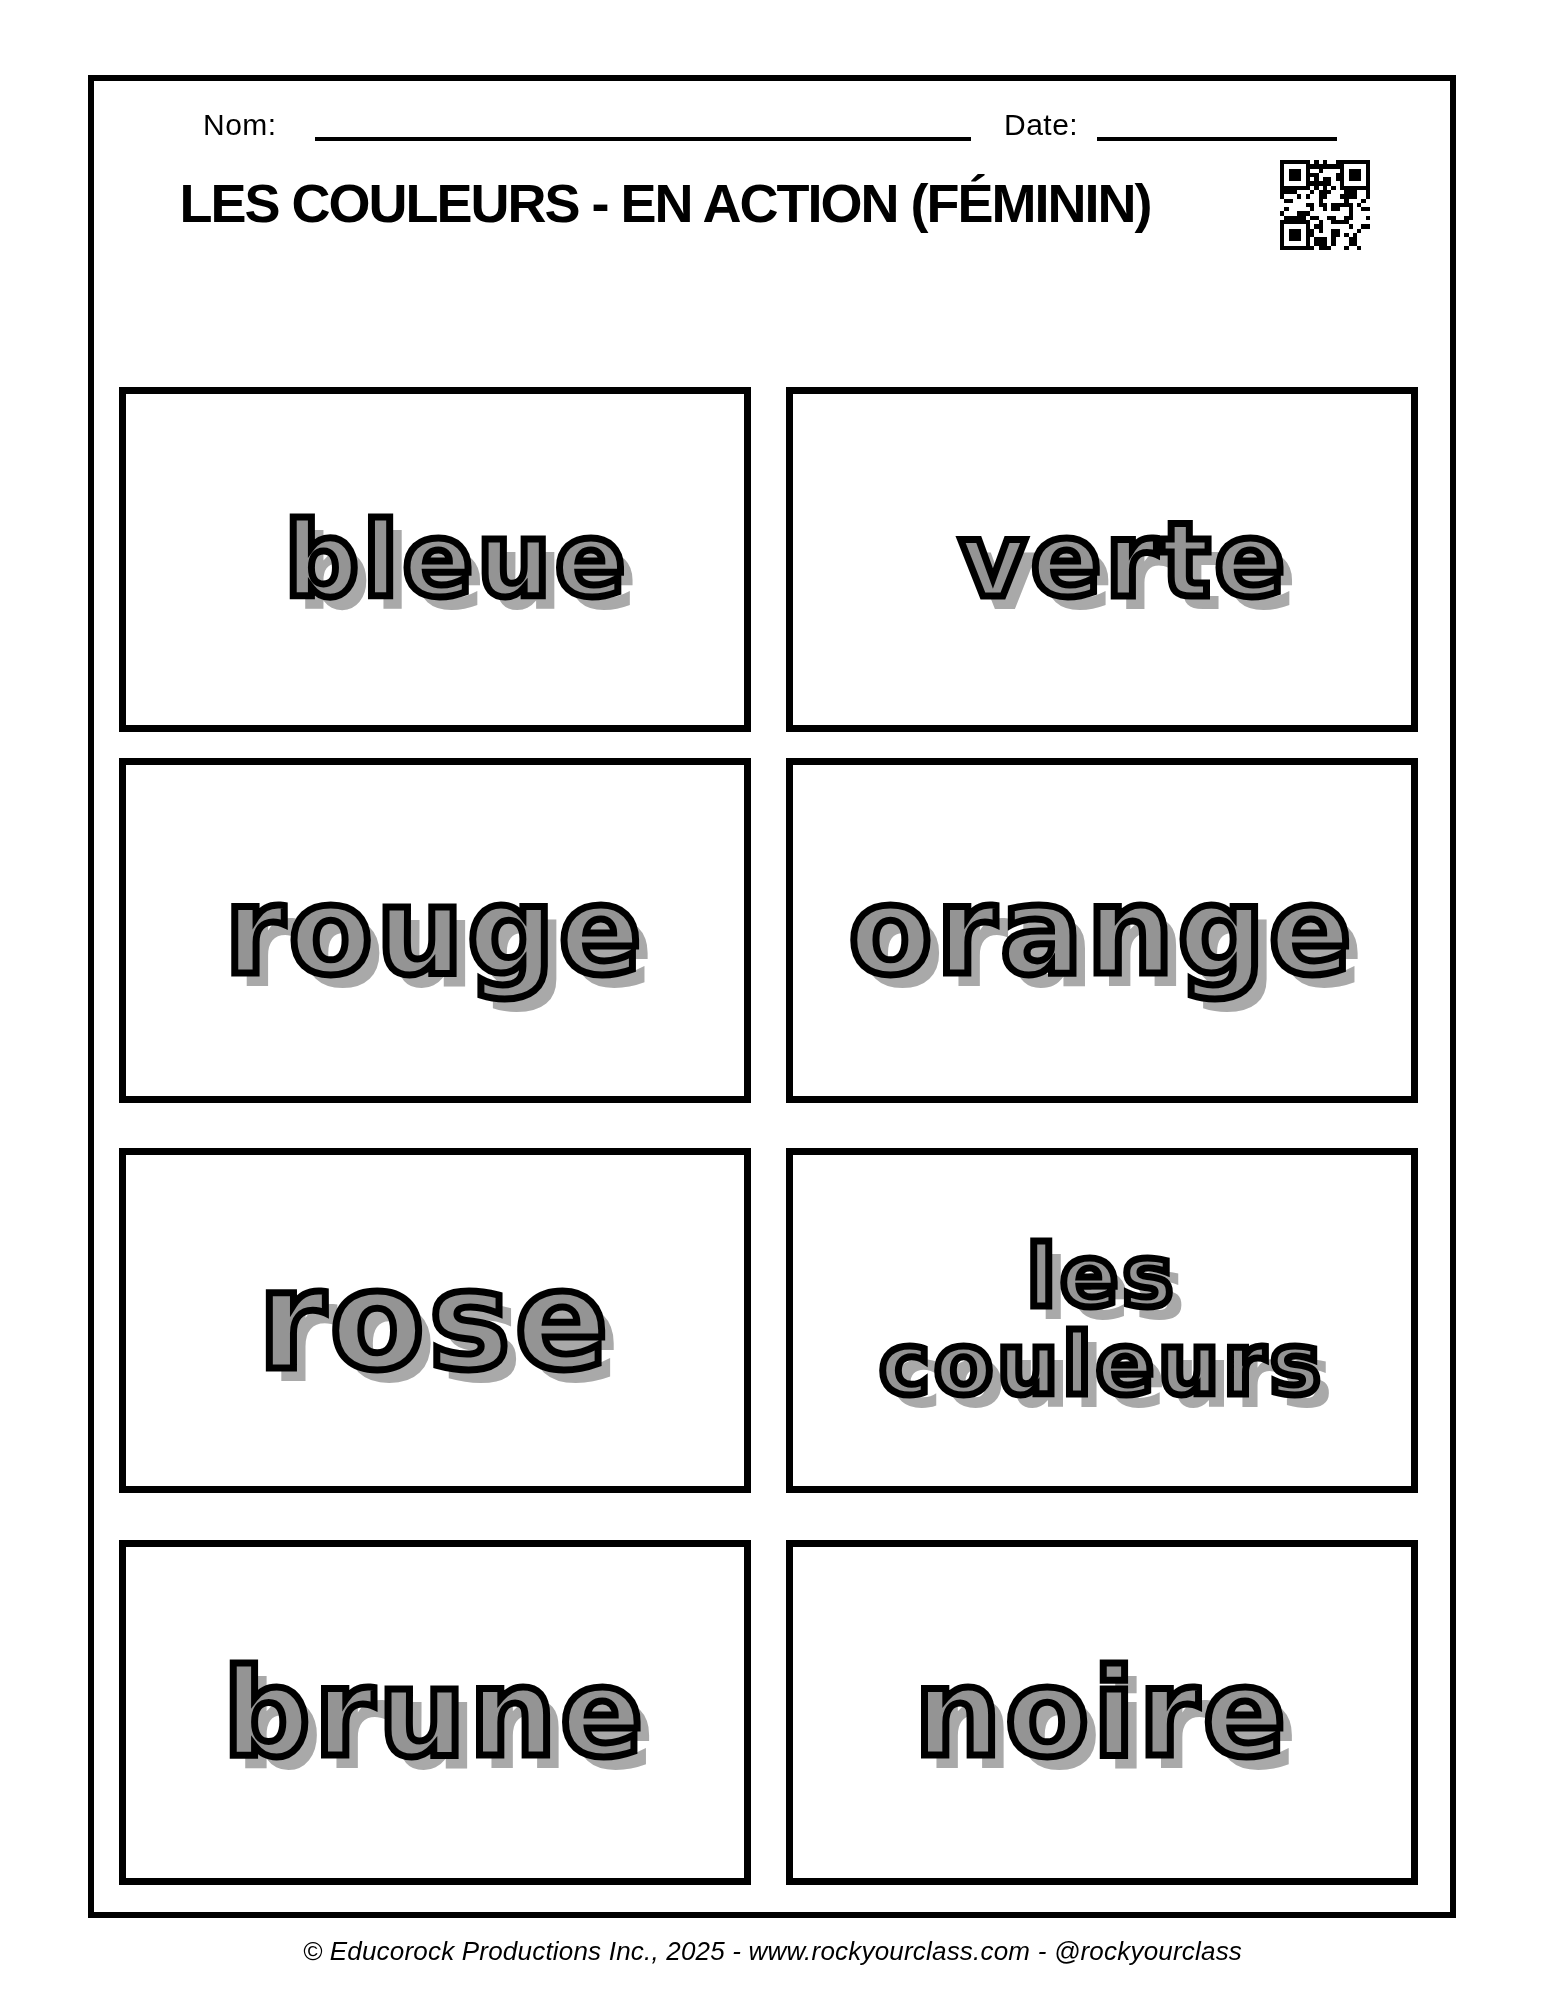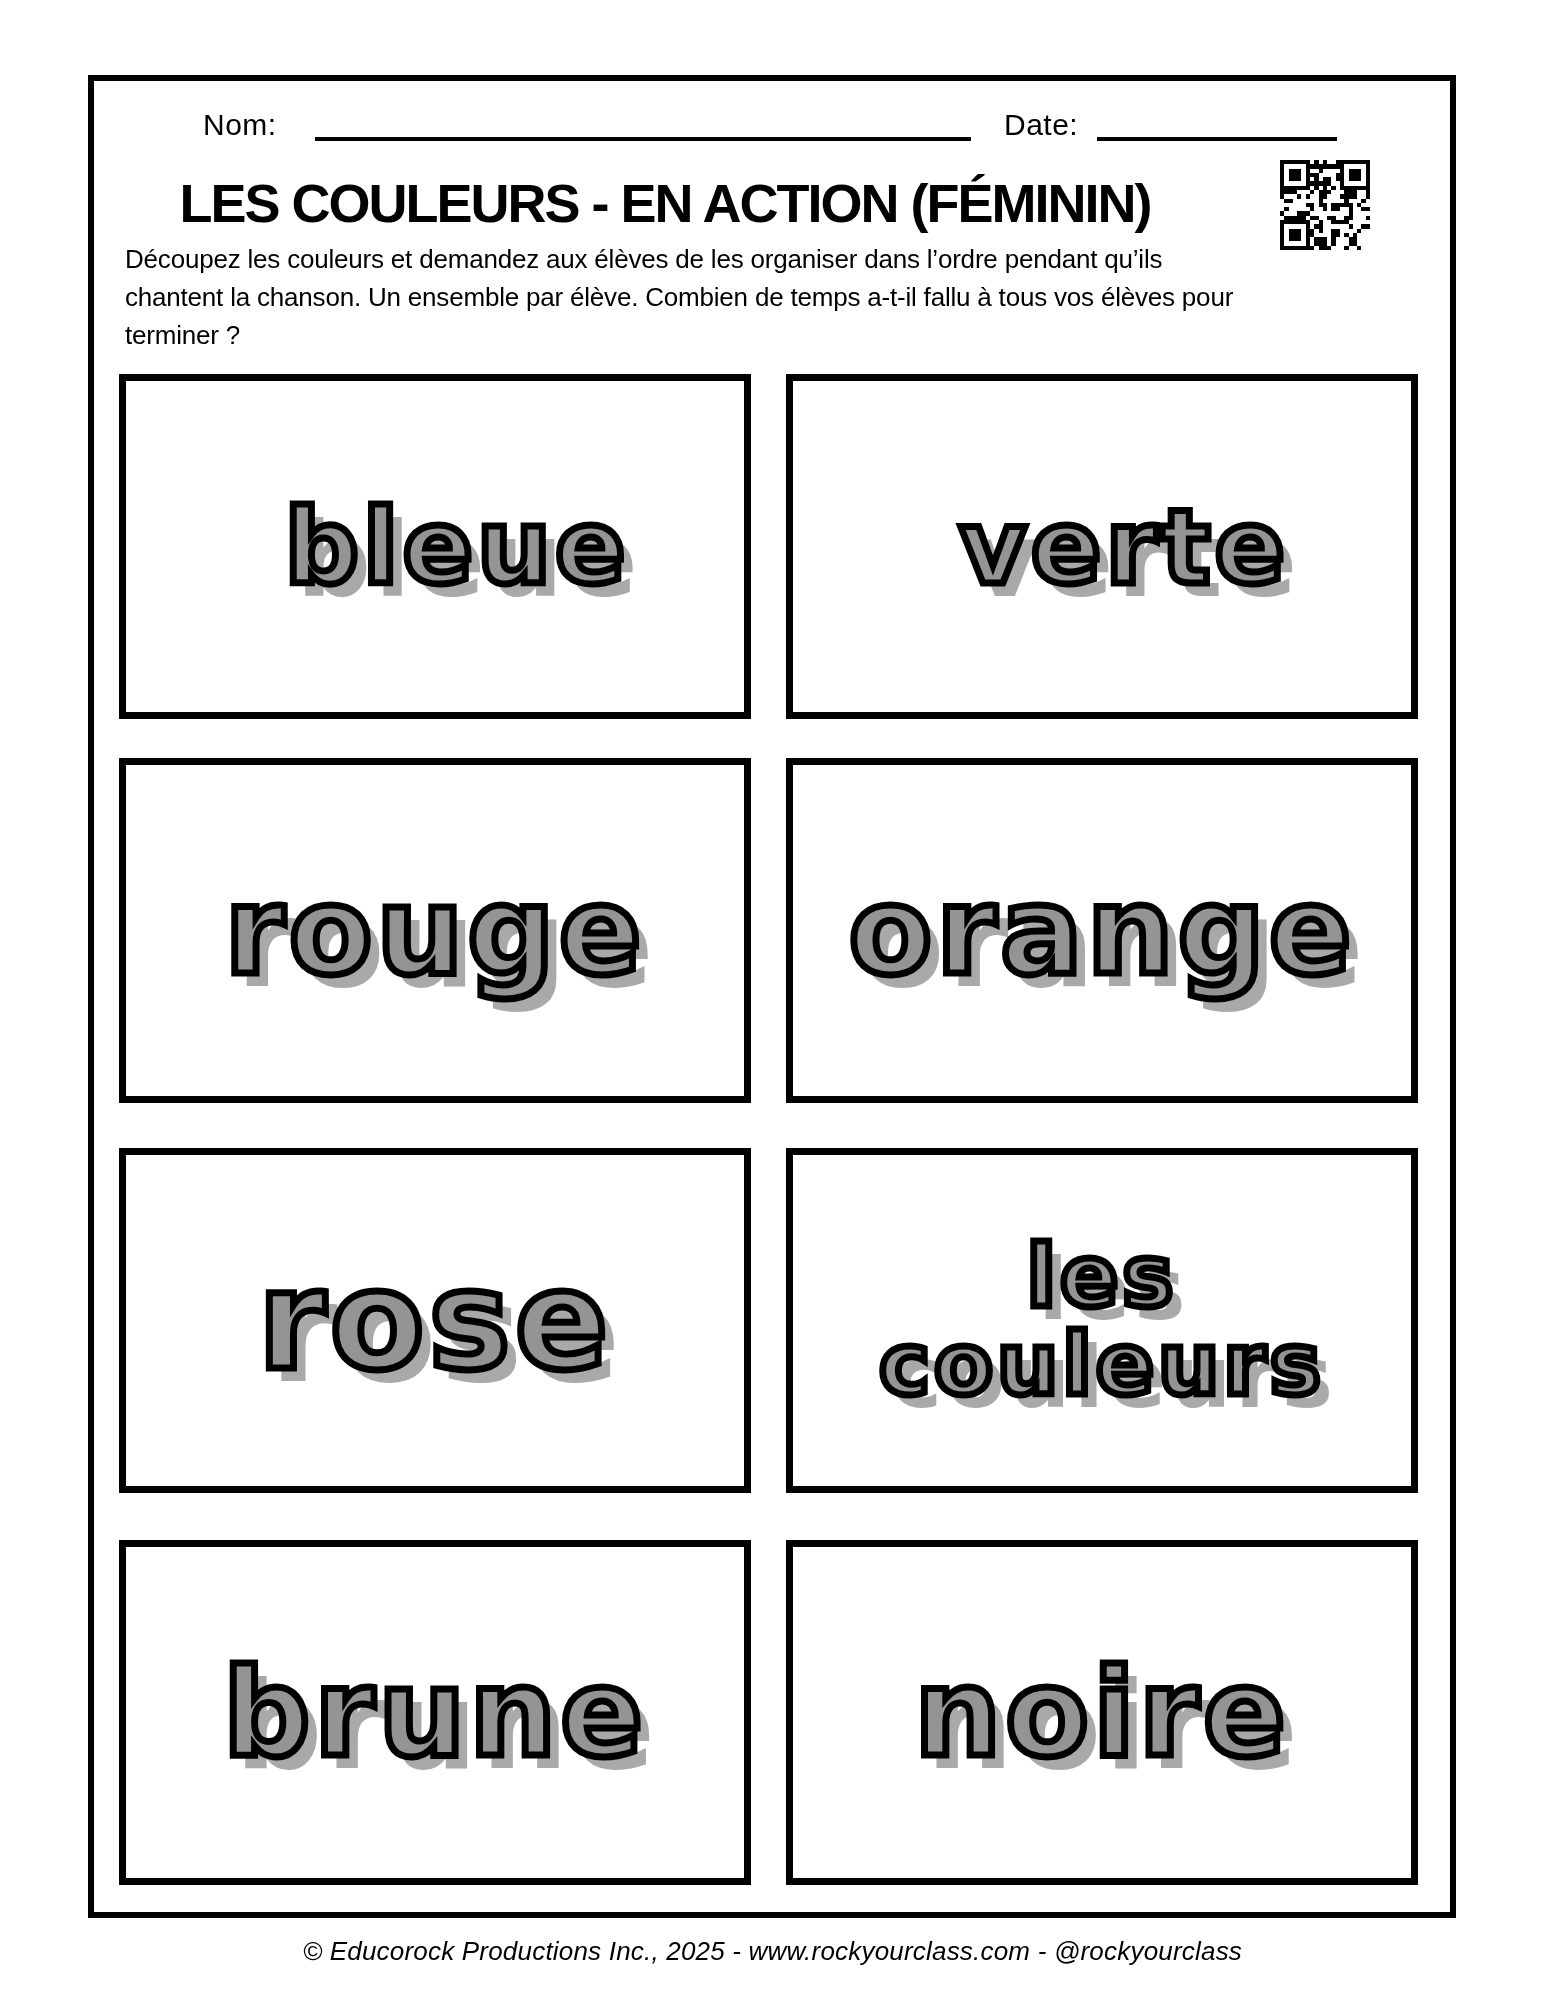--- a/index.html
+++ b/index.html
@@ -33,21 +33,21 @@
     font-size:26px;line-height:38px;letter-spacing:-0.2px;
   }
   
   .card{
     position:absolute;width:632px;height:345px;background:#fff;
     border:7px solid var(--ink,#000);box-sizing:border-box;
     display:flex;align-items:center;justify-content:center;text-align:center;
   }
   .card.col-0{left:119px;}
   .card.col-1{left:786px;}
-  .card.row-0{top:374px;padding-left:44px;}
+  .card.row-0{top:387px;padding-left:44px;}
   .card.row-1{top:758px;text-align:right;}
   .card.row-2{top:1148px;}
   .card.row-3{top:1540px;}
   
   .word{
     font-family:"DejaVu Sans","Liberation Sans",sans-serif;
     font-weight:700;
     color:var(--word_fill,#949494);
     -webkit-text-stroke:7px var(--ink,#000);
     text-shadow:12px 13px 0 var(--word_shadow,#a9a9a9);
@@ -303,25 +303,20 @@
         <rect x="6" y="20" width="1" height="1" fill="#000"></rect>
         <rect x="7" y="20" width="1" height="1" fill="#000"></rect>
         <rect x="9" y="20" width="1" height="1" fill="#000"></rect>
         <rect x="10" y="20" width="1" height="1" fill="#000"></rect>
         <rect x="11" y="20" width="1" height="1" fill="#000"></rect>
         <rect x="15" y="20" width="1" height="1" fill="#000"></rect>
         <rect x="18" y="20" width="1" height="1" fill="#000"></rect>
       </svg>
   </div>
 
-  <div class="instructions">
-    <div>Découpez les couleurs et demandez aux élèves de les organiser dans l’ordre pendant qu’ils</div>
-    <div>chantent la chanson. Un ensemble par élève. Combien de temps a-t-il fallu à tous vos élèves pour</div>
-    <div>terminer ?</div>
-  </div>
 
   <div class="card row-0 col-0 card--md">
     <span class="word">bleue</span>
   </div>
   <div class="card row-0 col-1 card--md">
     <span class="word">verte</span>
   </div>
   <div class="card row-1 col-0 card--lg">
     <span class="word">rouge</span>
   </div>

